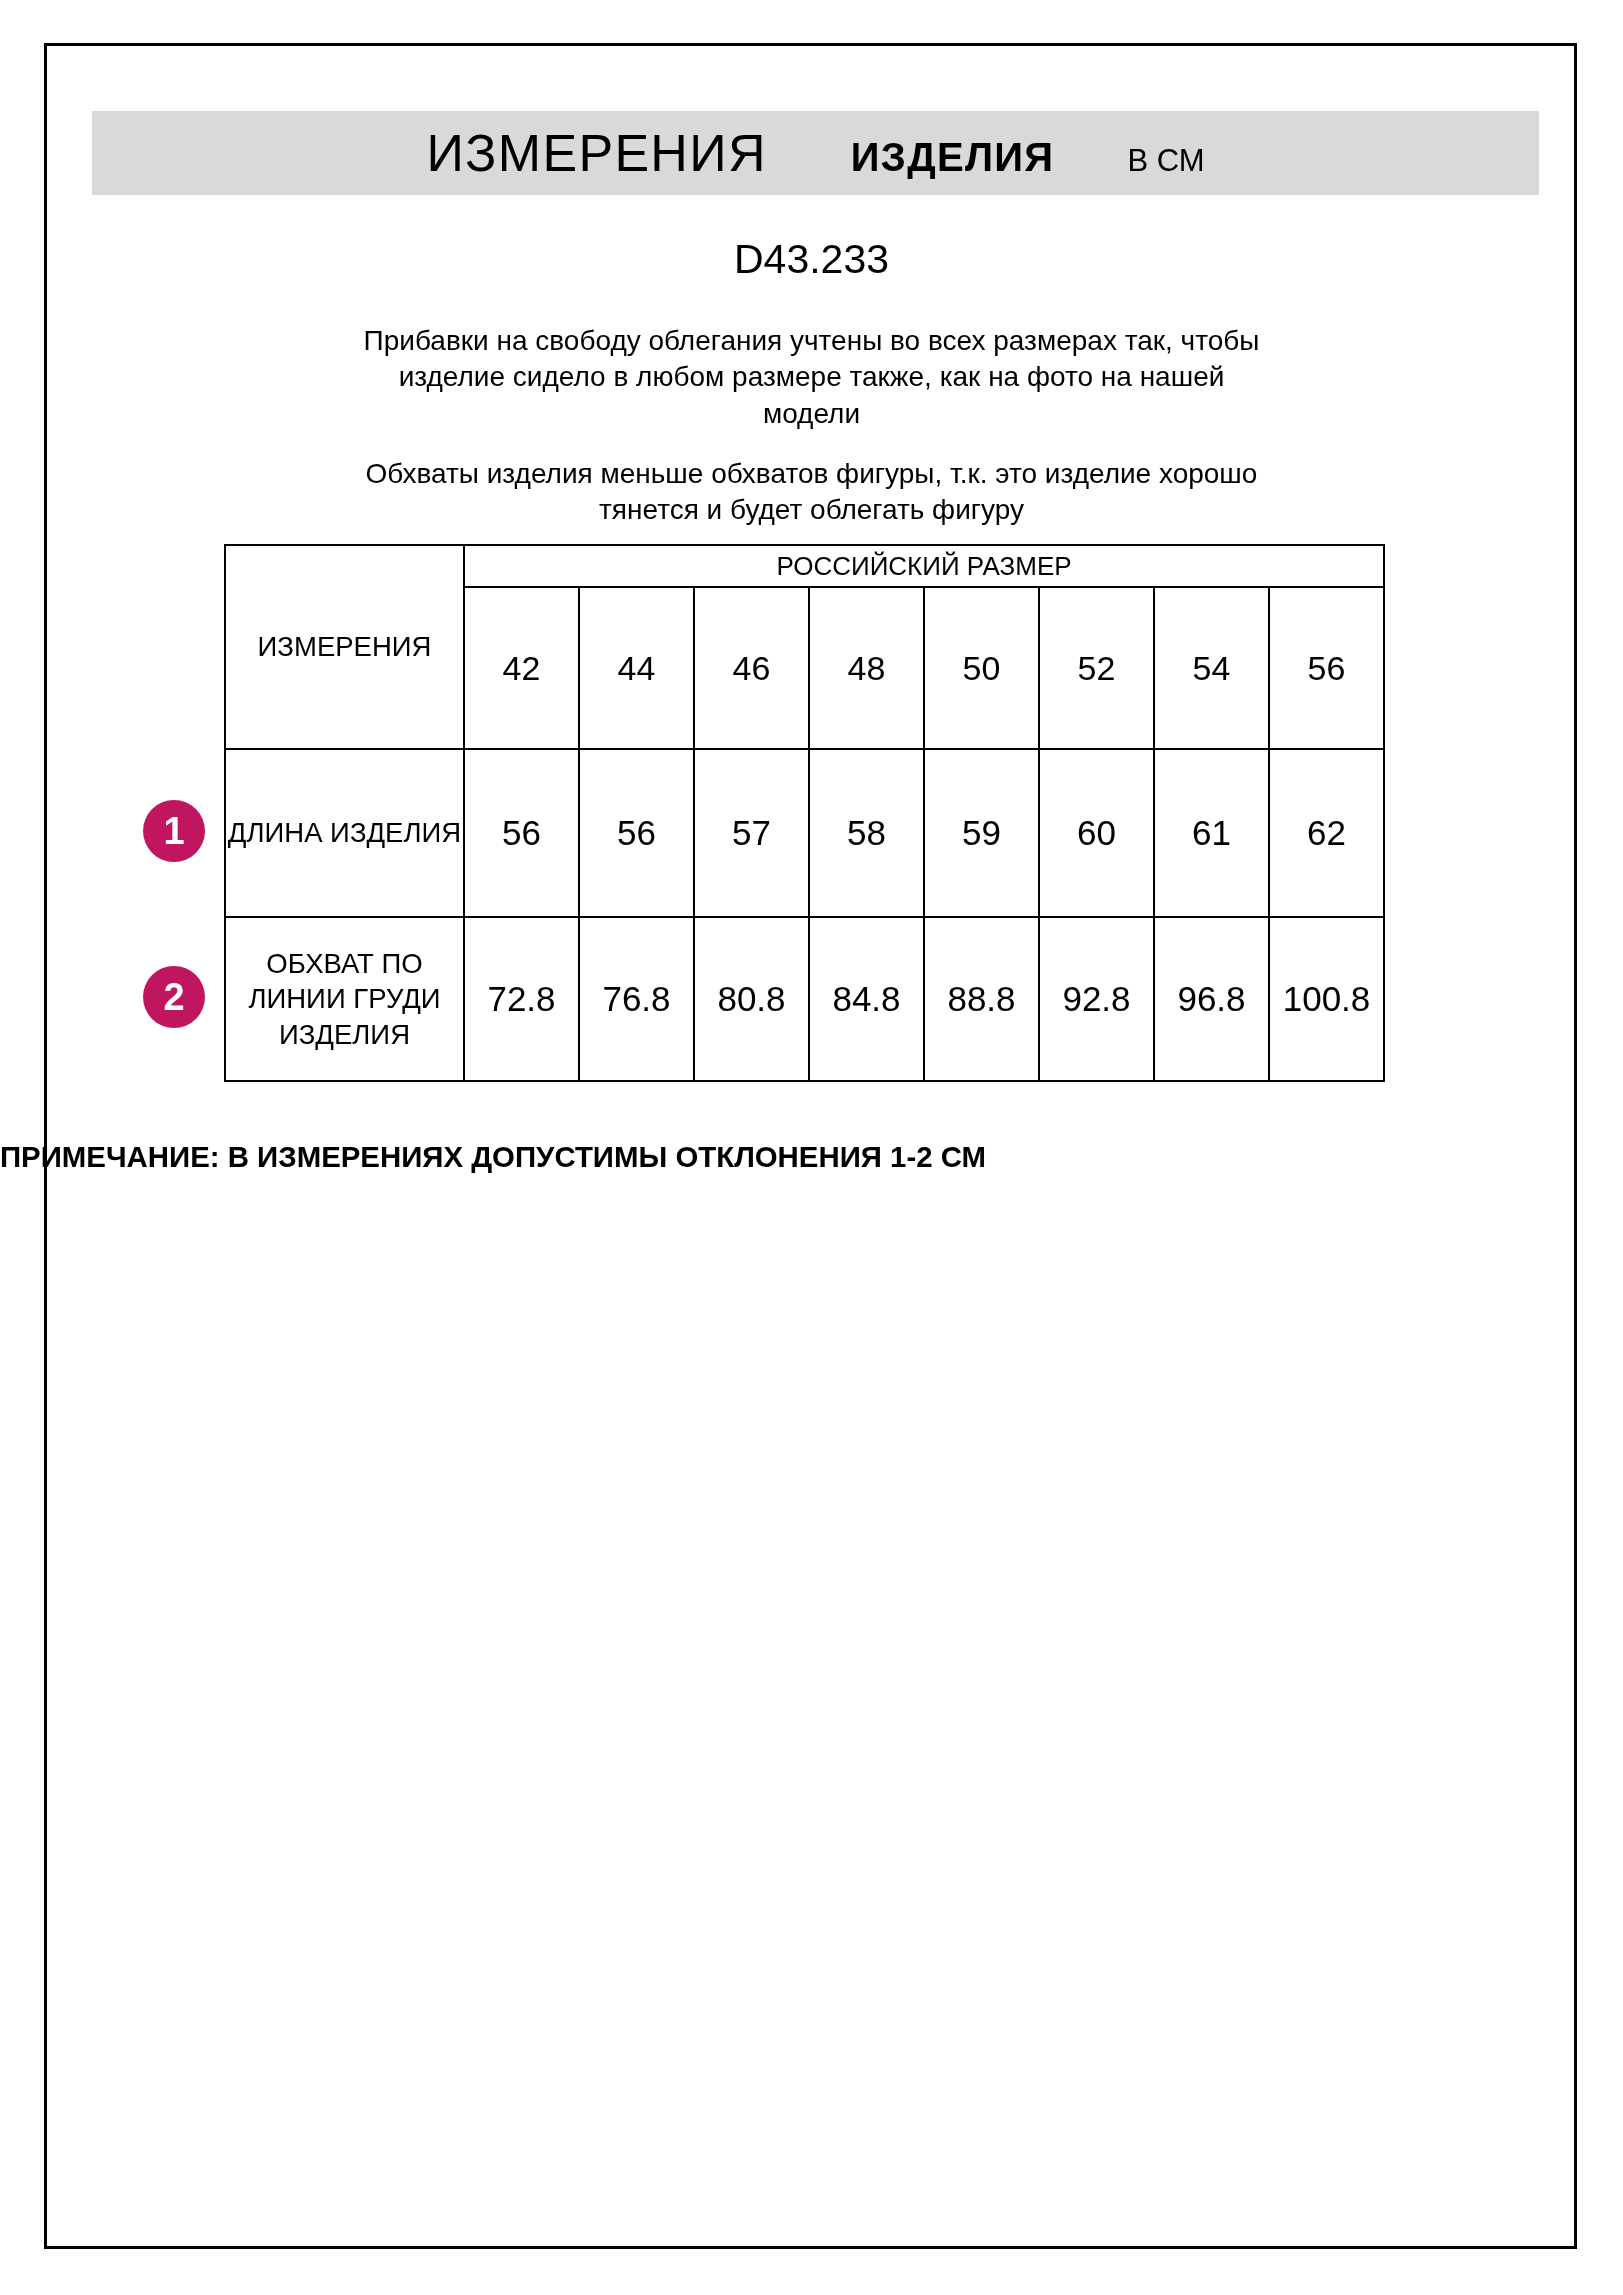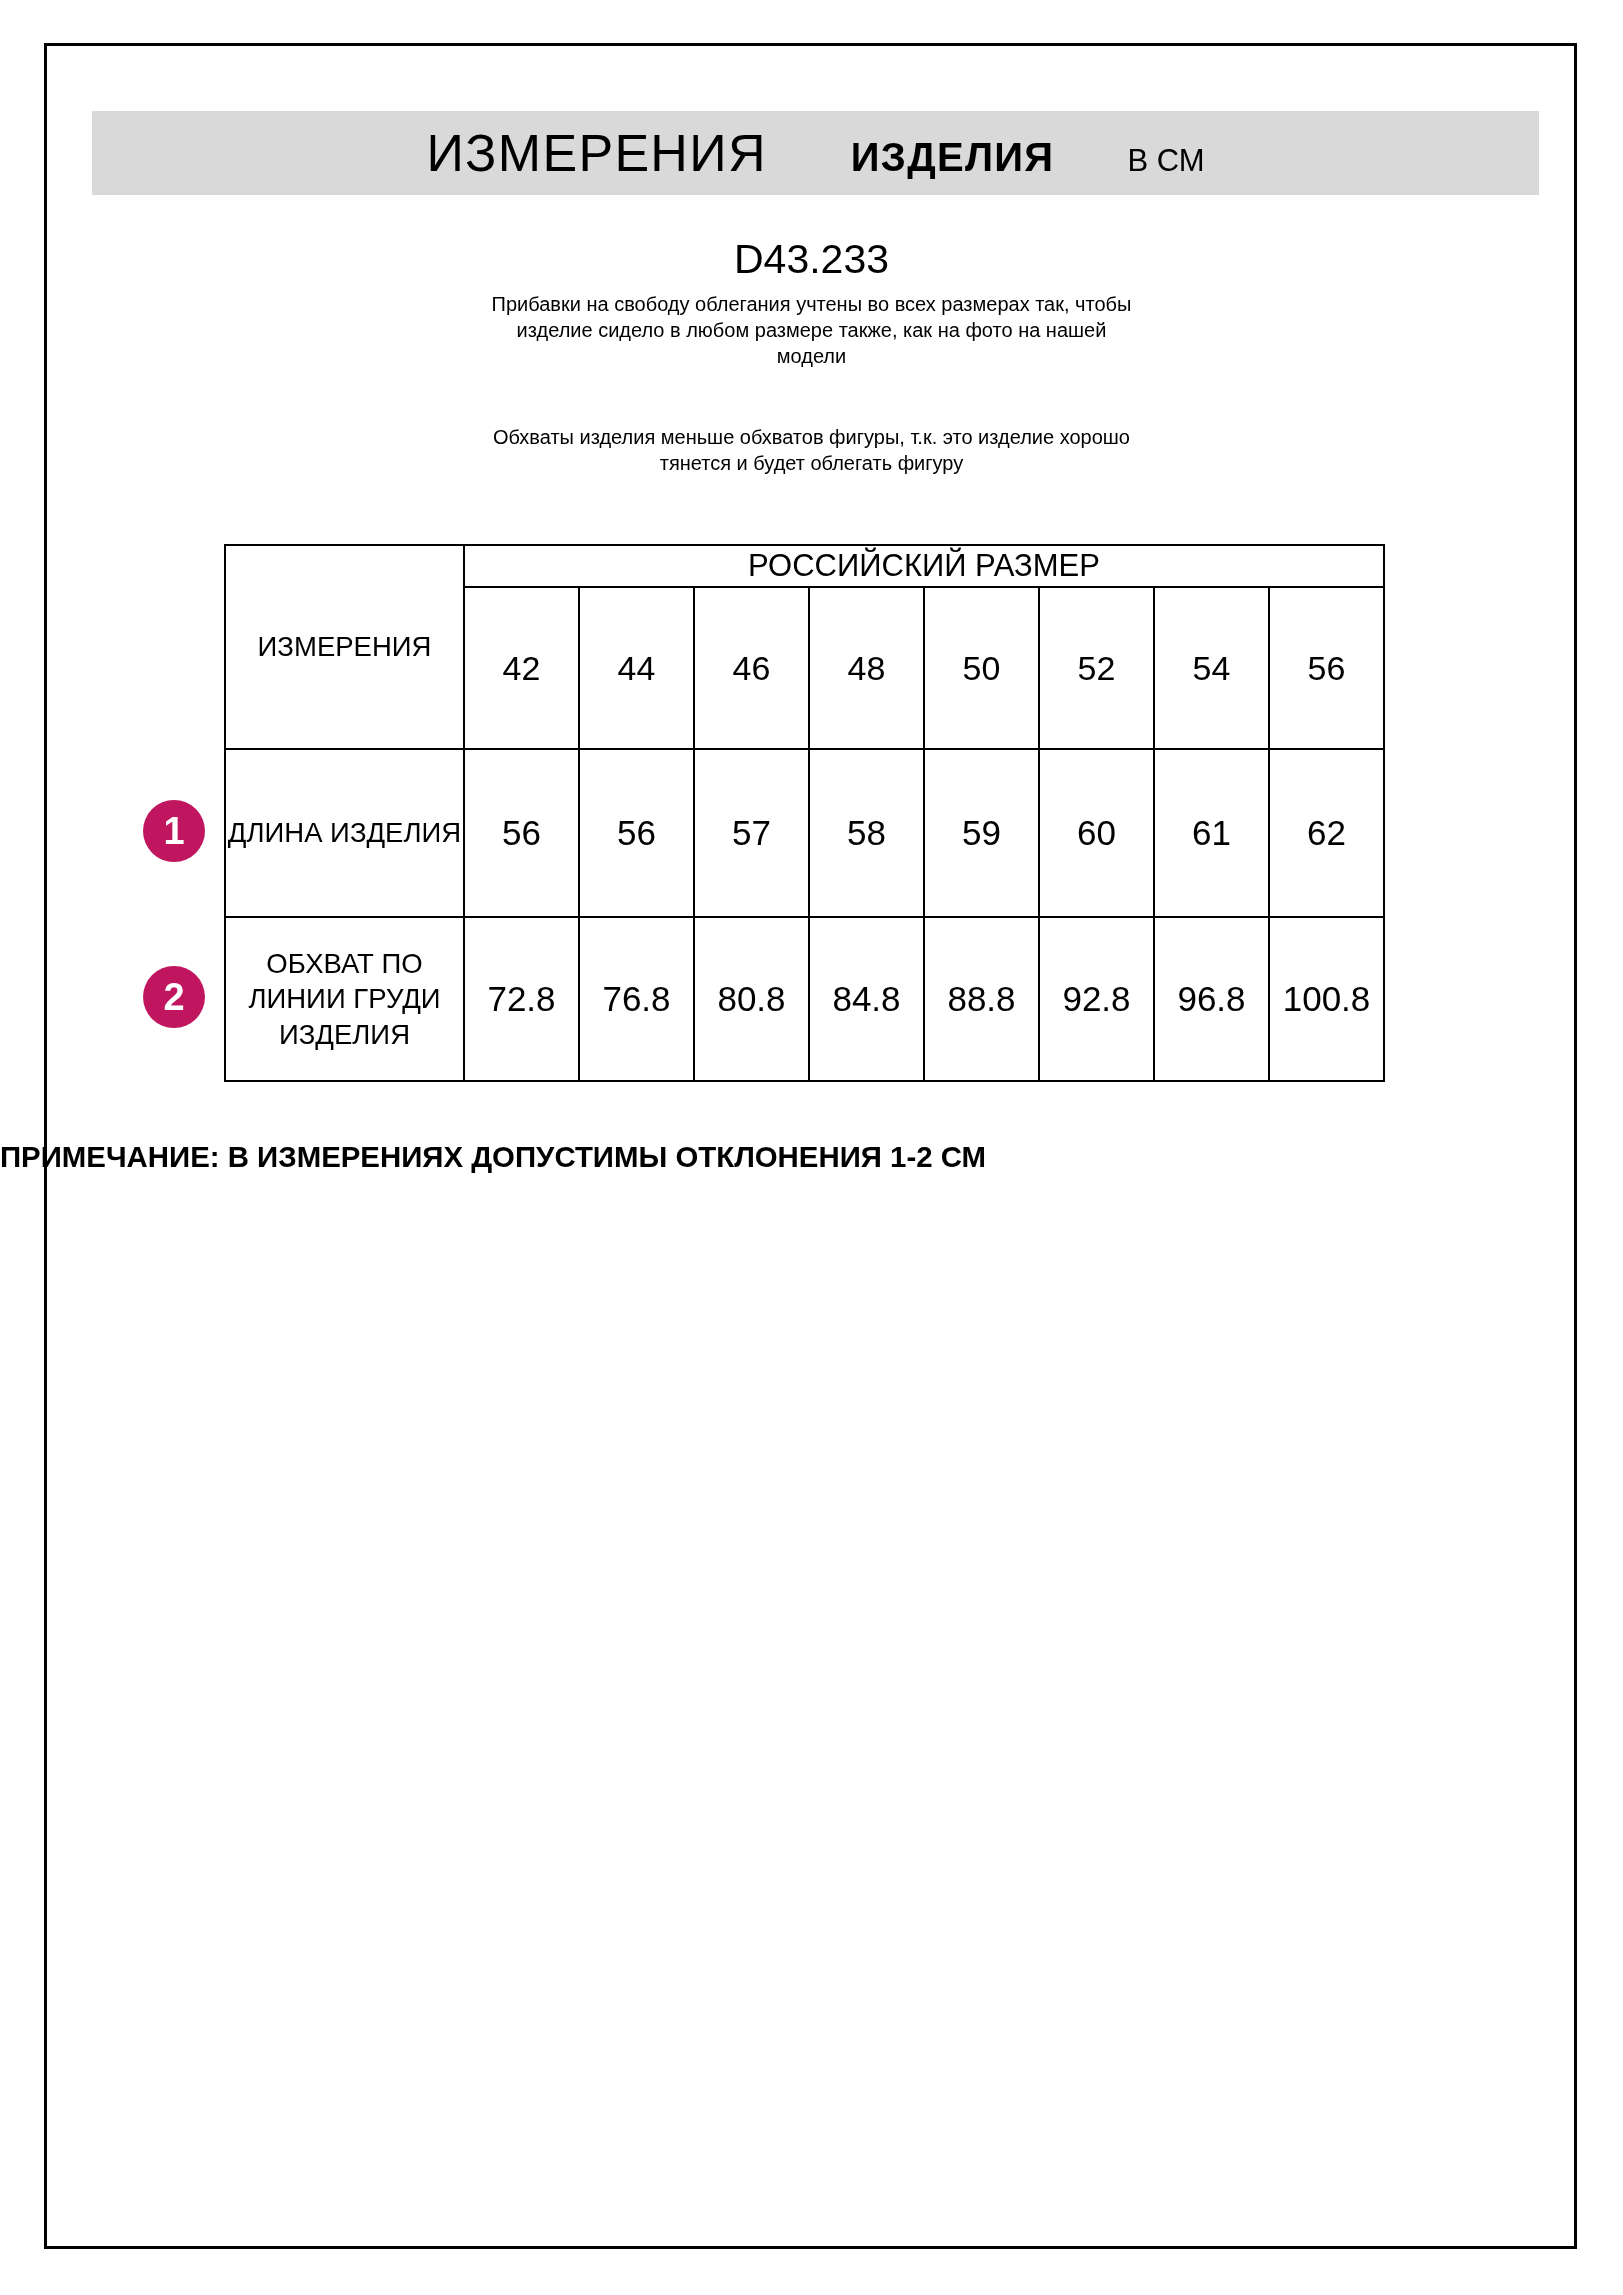--- a/index.html
+++ b/index.html
@@ -46,44 +46,45 @@
     font-size: 41px;
     font-weight: 400;
   }
 
   .para {
     position: absolute;
     left: 50%;
     transform: translateX(-50%);
     width: 1374px;
     text-align: center;
-    font-size: 20px;
+    font-size: 28px;
     line-height: 1.3;
     white-space: pre-line;
+    margin-top: 32px;
   }
   .para-fit { top: 291px; }
   .para-stretch { top: 424px; }
 
   .table-wrap {
     position: absolute;
     left: 224px; top: 544px;
   }
   table.size-table {
     border-collapse: collapse;
     table-layout: fixed;
   }
   .size-table th, .size-table td {
     border: 2.6px solid var(--line-color);
     padding: 0;
     text-align: center;
     vertical-align: middle;
     font-weight: 400;
   }
   .corner-cell { width: 239px; font-size: 27.5px; }
-  .size-group-cell { height: 42px; font-size: 31px; font-weight: 400; }
+  .size-group-cell { height: 42px; font-size: 26px; font-weight: 400; }
   .size-cell { width: 115px; height: 162px; font-size: 34px; font-weight: 700; }
   tbody tr.data-row-0 { height: 168px; }
   tbody tr.data-row-1 { height: 164px; }
   .row-label { font-size: 27.5px; line-height: 1.28; padding: 0 18.3px; font-weight: 400; }
   .value-cell { font-size: 35px; }
 
   .badge {
     position: absolute;
     left: 143px;
     width: 62px; height: 62px;

